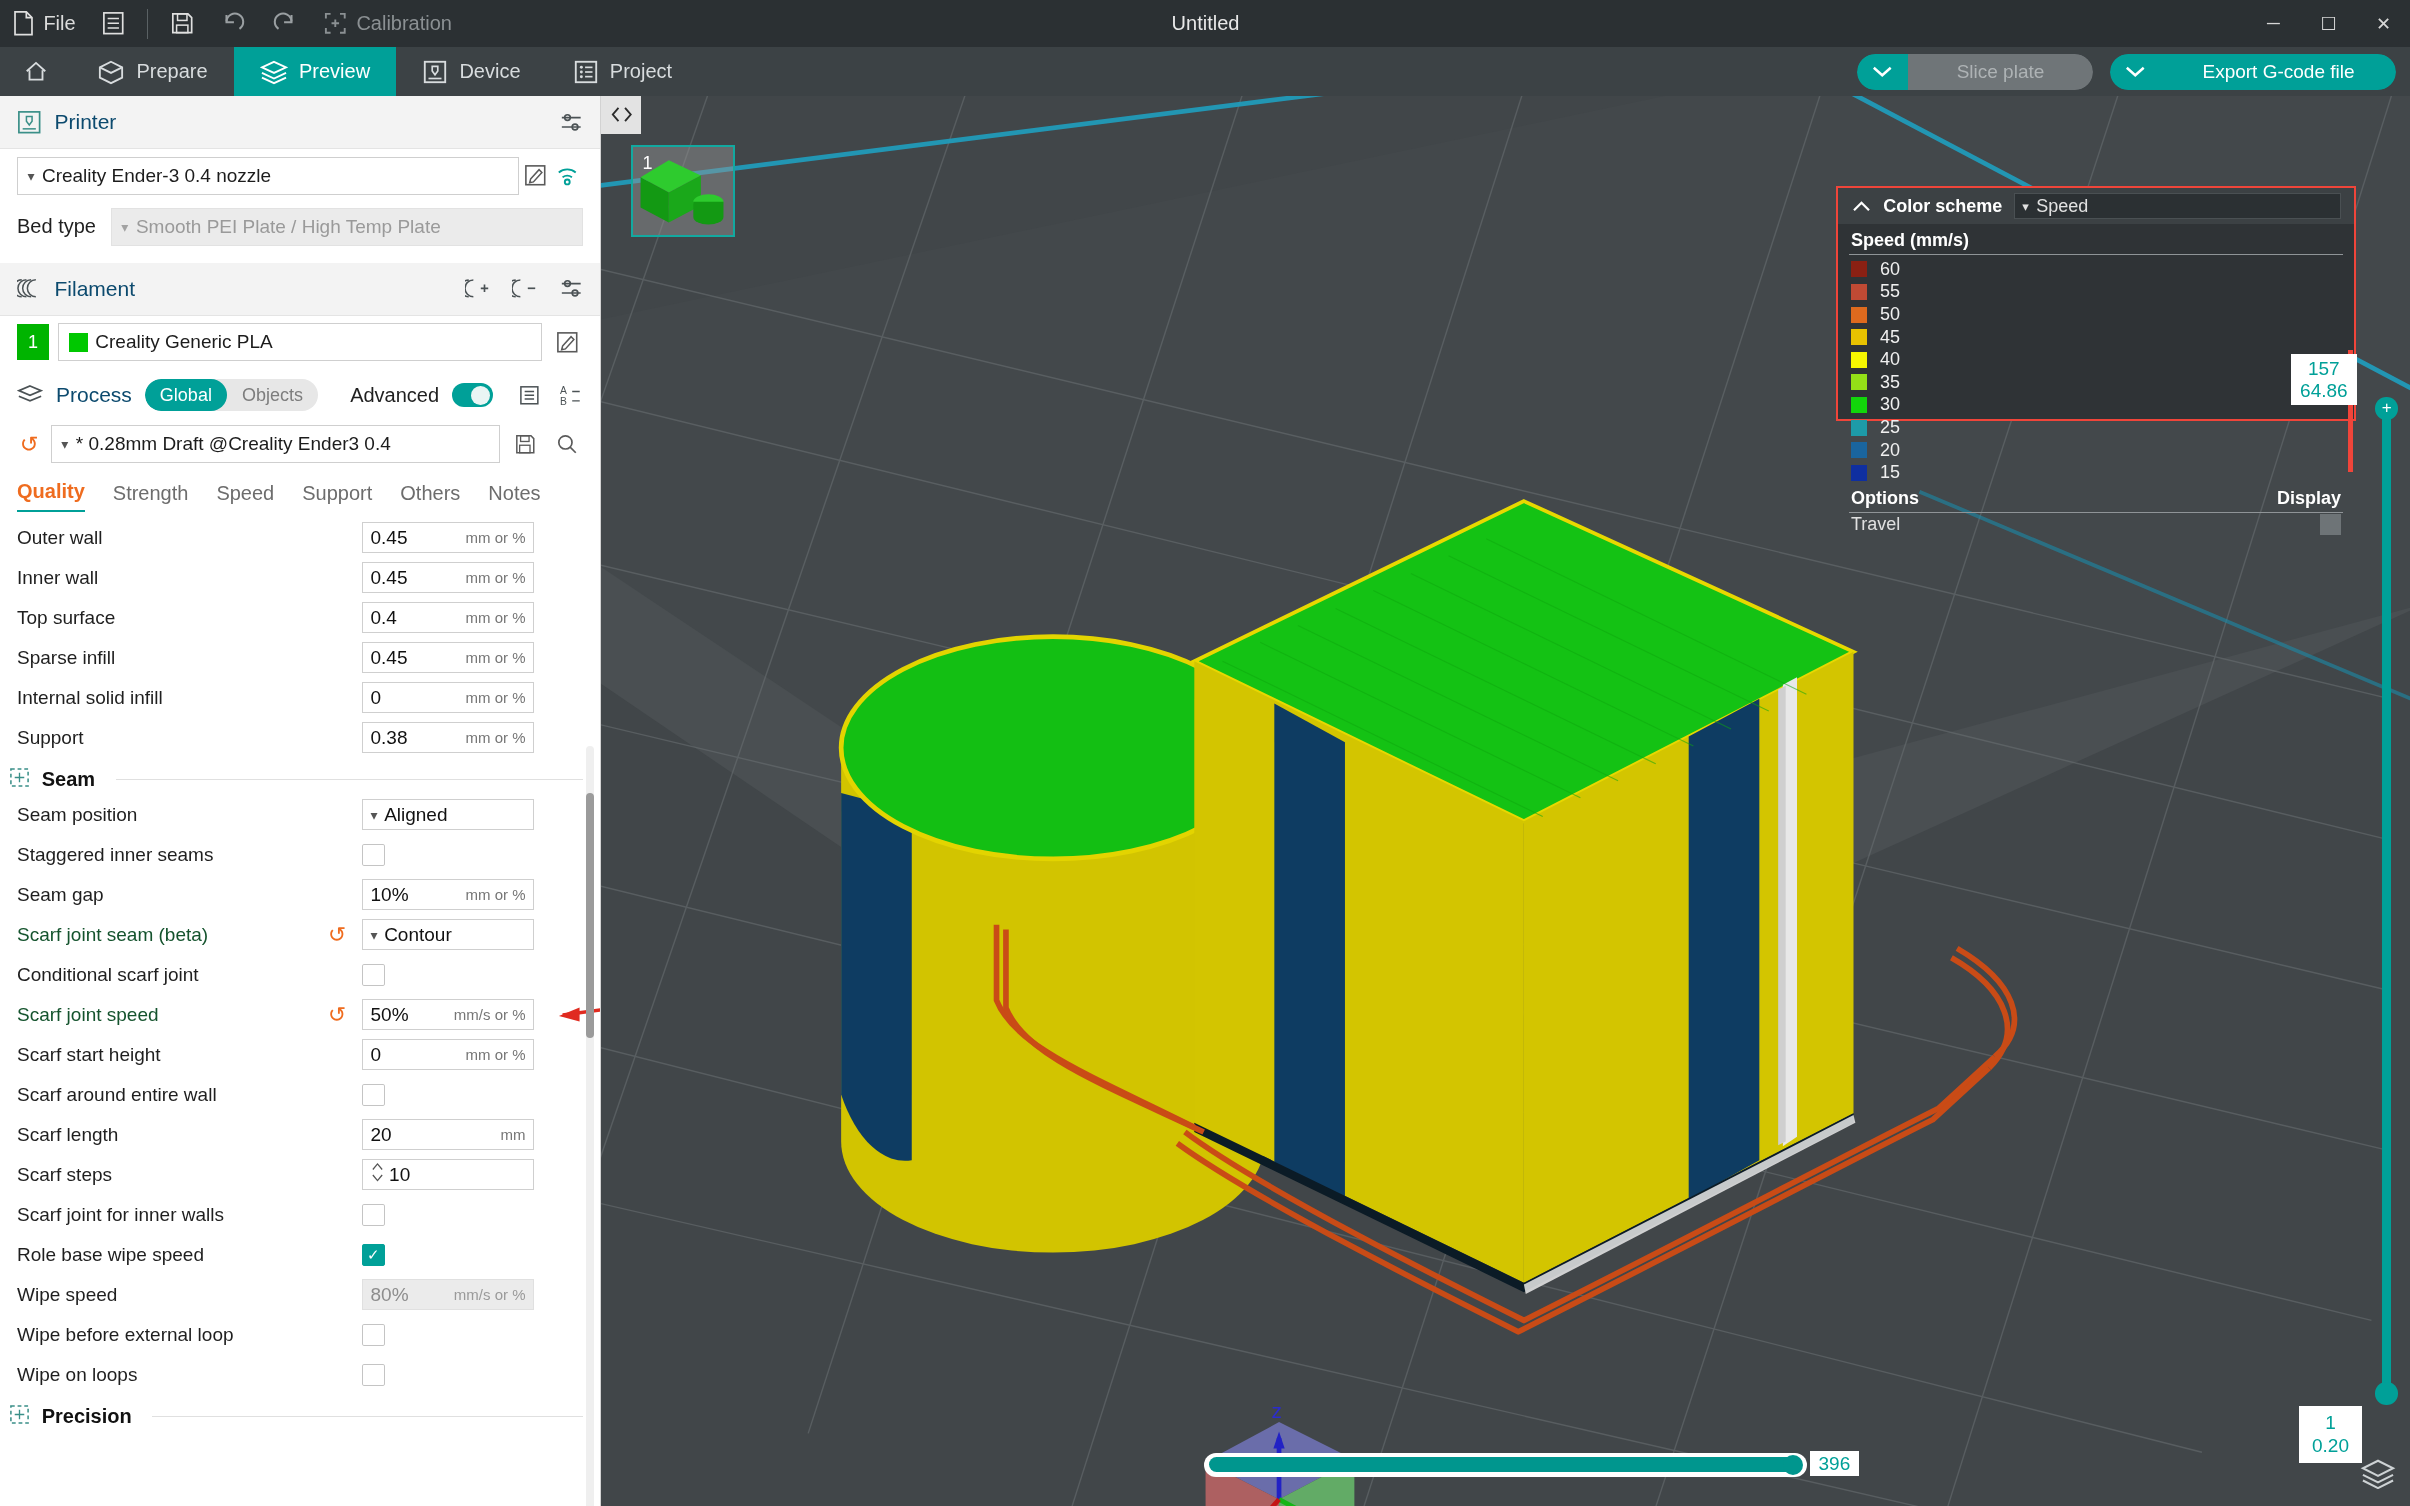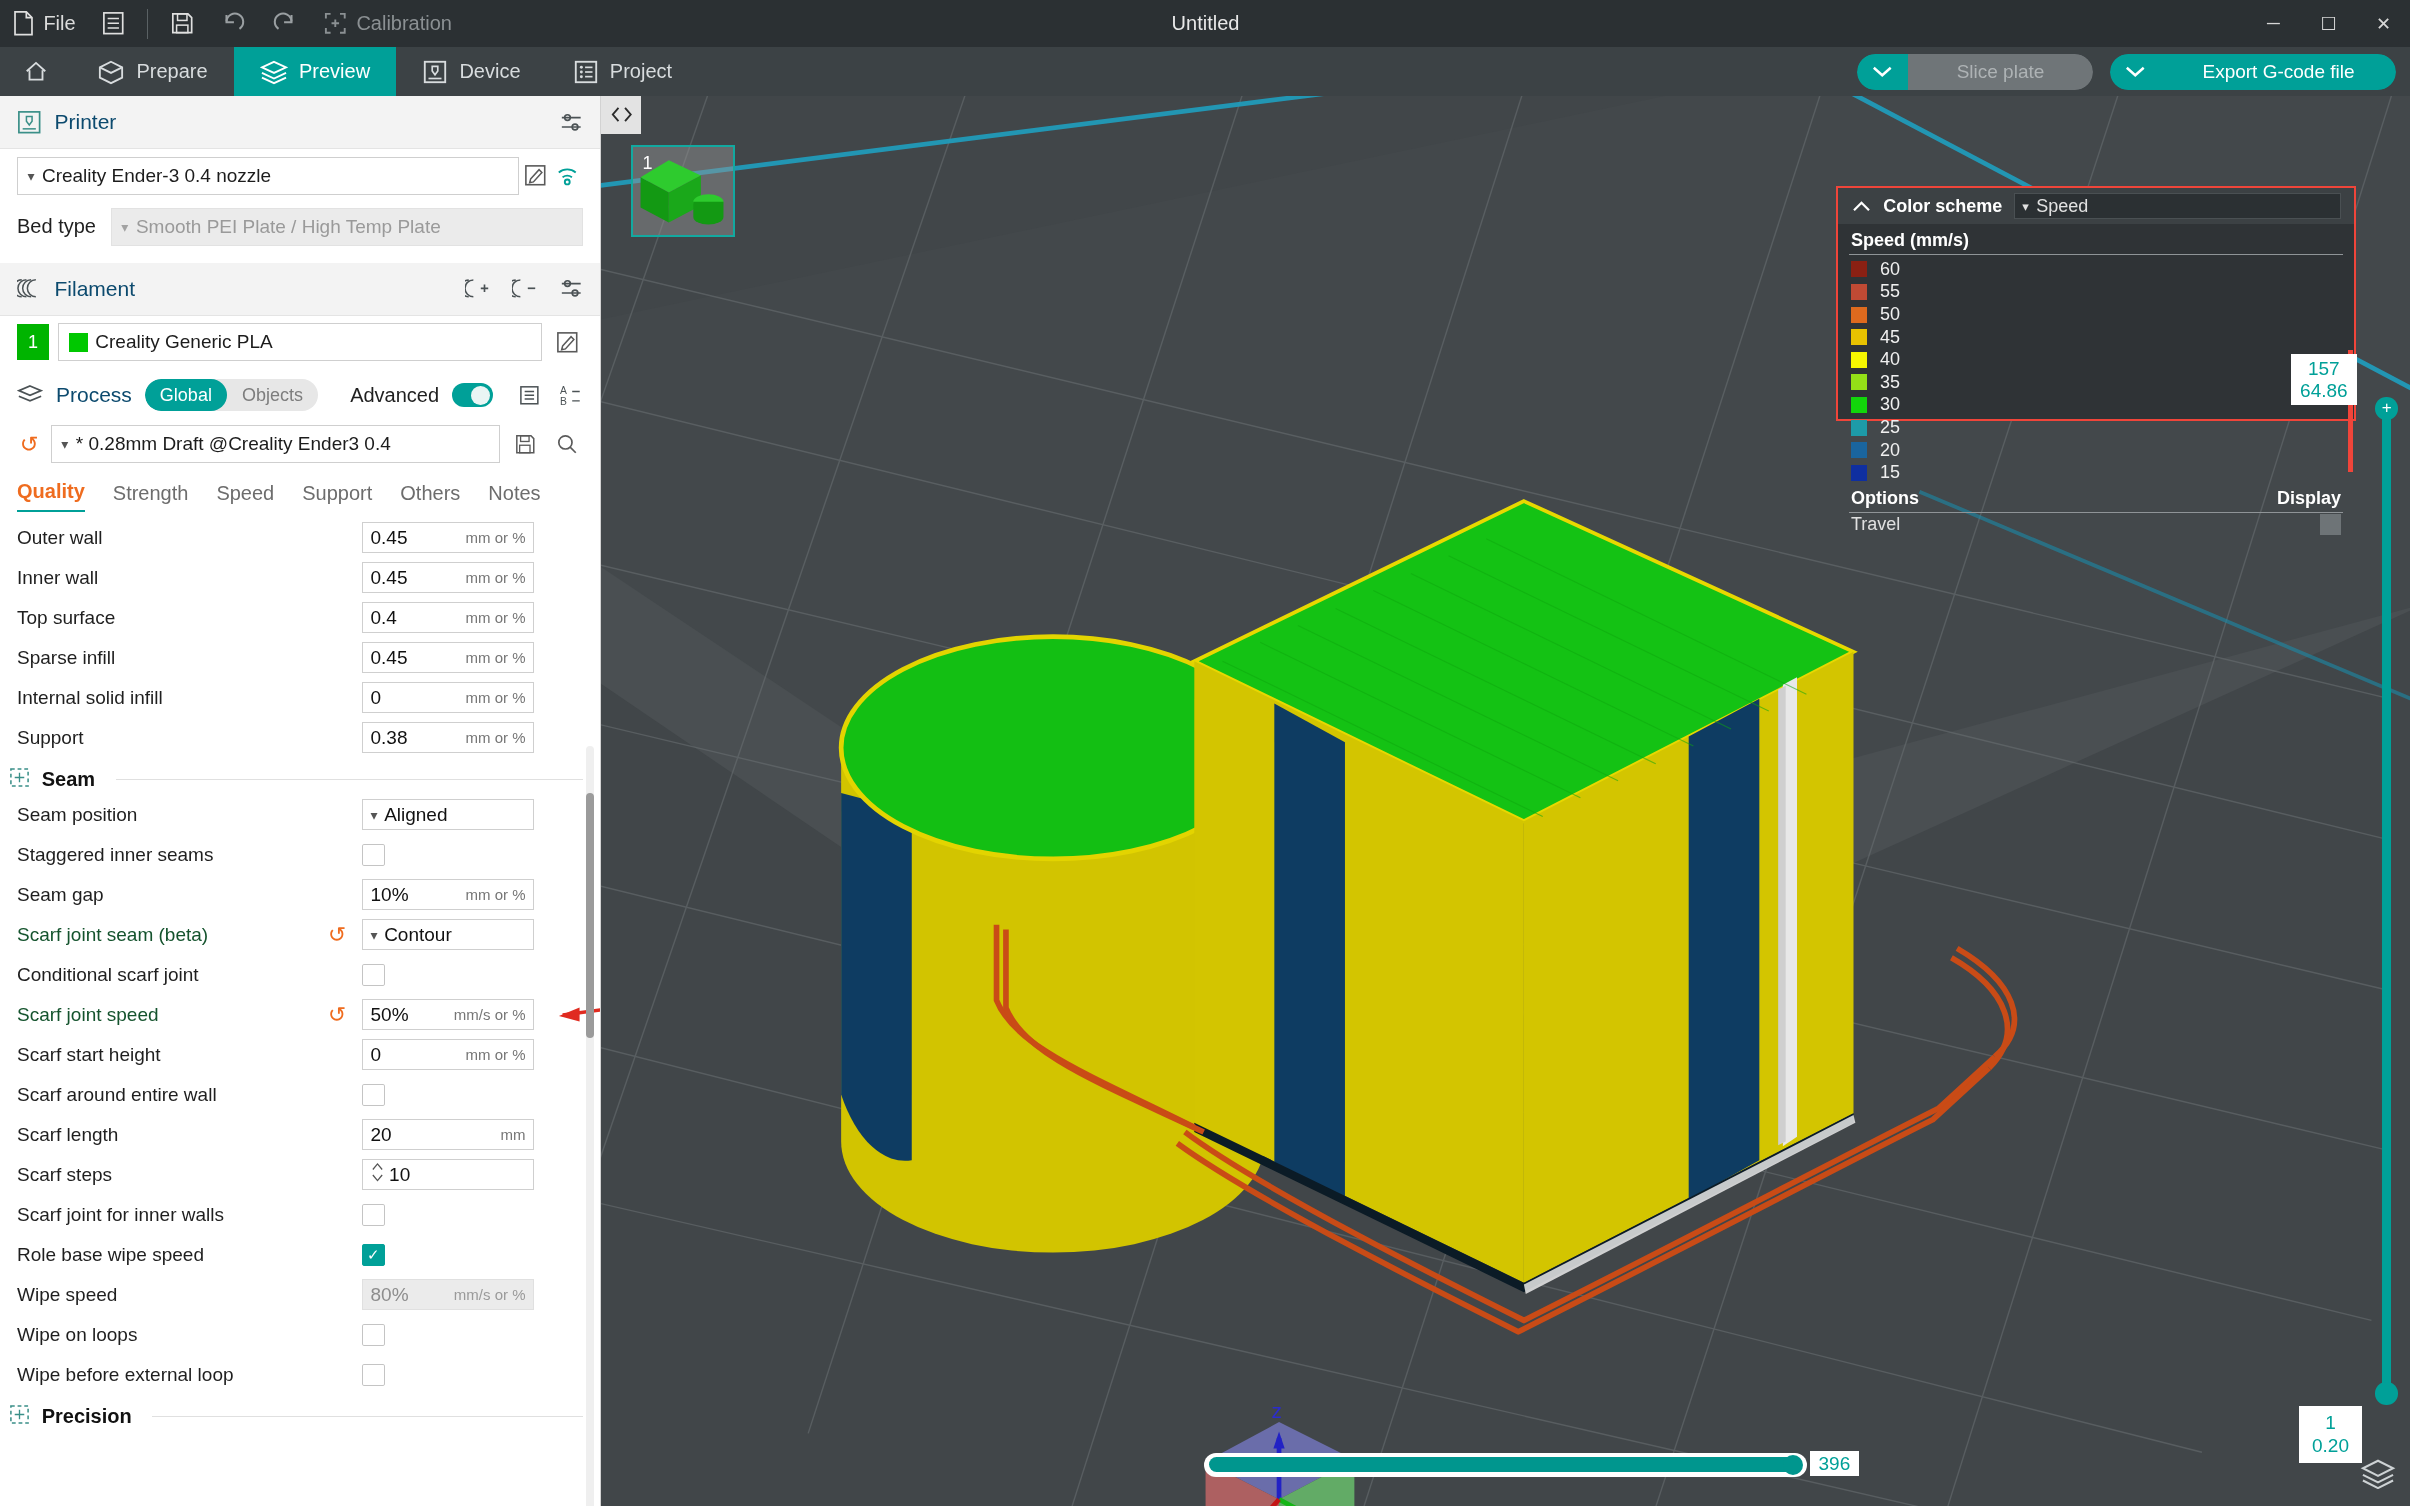--- a/index.html
+++ b/index.html
@@ -591,26 +591,26 @@
         </div>
         <div class="srow">
           <span class="slabel">Wipe speed</span>
           <span class="sreset"></span>
           <div class="field disabled">
             <span>80%</span>
             <span class="unit">mm/s or %</span>
           </div>
         </div>
         <div class="srow">
+          <span class="slabel">Wipe before external loop</span>
+          <span class="sreset"></span>
+          <span class="chk"></span>
+        </div>
+        <div class="srow">
           <span class="slabel">Wipe on loops</span>
-          <span class="sreset"></span>
-          <span class="chk"></span>
-        </div>
-        <div class="srow">
-          <span class="slabel">Wipe before external loop</span>
           <span class="sreset"></span>
           <span class="chk"></span>
         </div>
         <div class="grouphead">
           <span><svg width="21" height="21" viewBox="0 0 22 22">
               <rect x="2" y="2" width="18" height="18" fill="none" stroke="#3a8f88" stroke-width="1.6" stroke-dasharray="4 3"></rect>
               <path d="M11 6 v10 M6 11 h10" stroke="#3a8f88" stroke-width="1.4"></path>
             </svg></span>
           <span class="gt">Precision</span>
           <span class="gline"></span>

